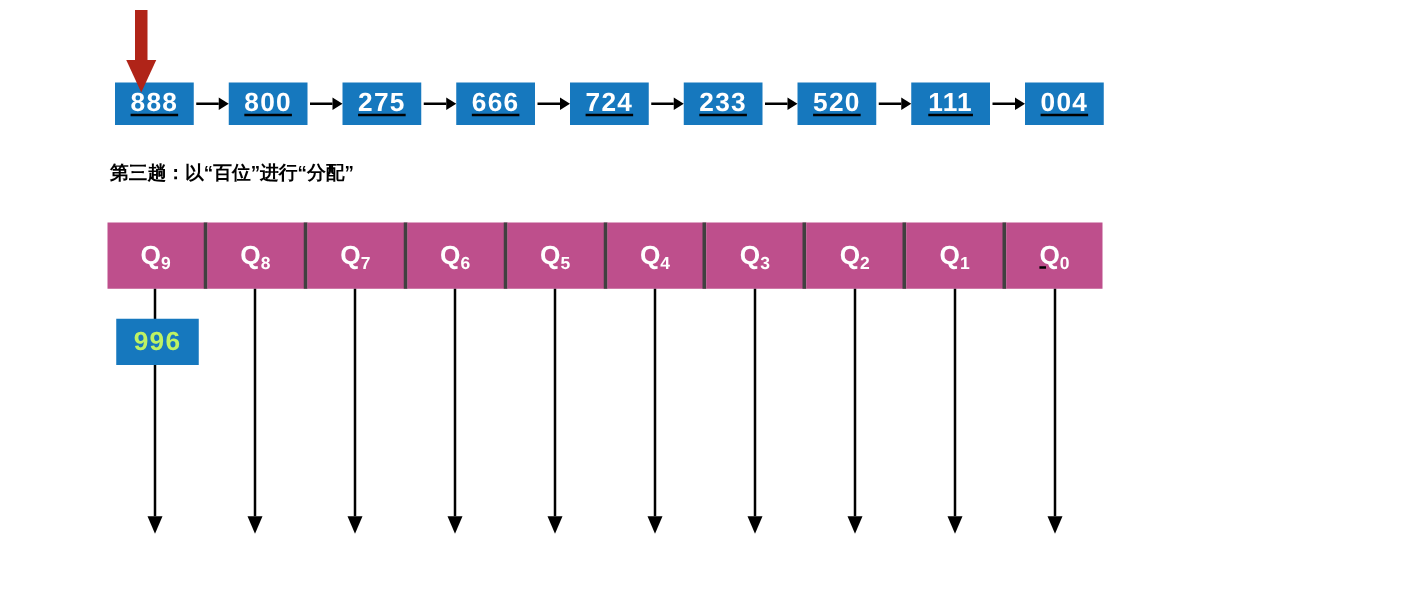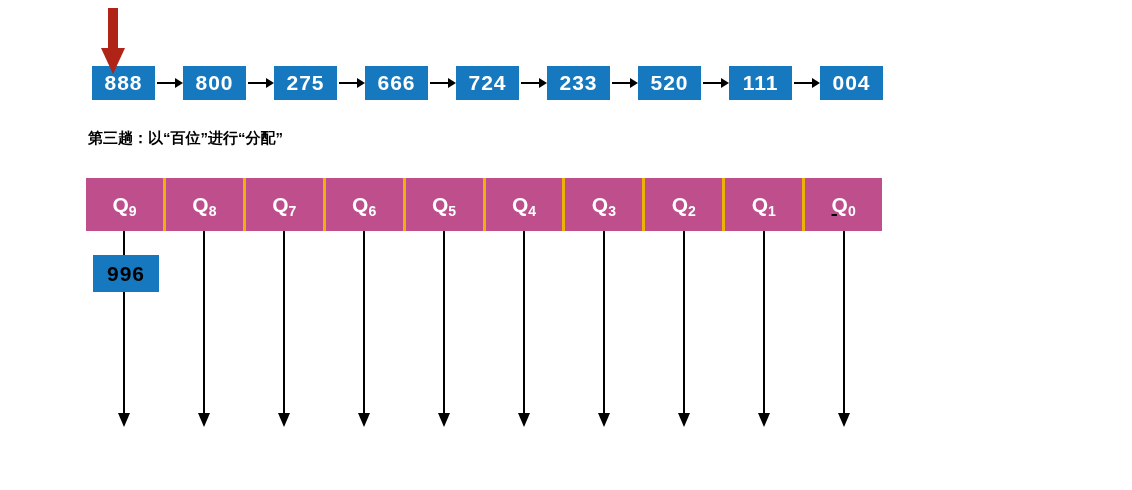--- a/index.html
+++ b/index.html
@@ -12,20 +12,21 @@
     overflow: hidden;
   }
 
   
   .linked-list {
     position: absolute;
     left: 92px;
     top: 66px;
     display: flex;
     align-items: center;
+    text-decoration: underline;
   }
   .ll-item { display: flex; align-items: center; }
   .num-box {
     width: 63px;
     height: 34px;
     background: #1678BE;
     color: #ffffff;
     font-weight: bold;
     font-size: 21px;
     letter-spacing: 1px;
@@ -97,21 +98,21 @@
     left: 86px;
     top: 178px;
     width: 796px;
     height: 53px;
     display: flex;
   }
   .bucket {
     position: relative;
     flex: 1;
     background: #BE4F8C;
-    border-right: 3px solid #eab308;
+    border-right: 3px solid #404040;
     box-sizing: border-box;
     display: flex;
     align-items: center;
     justify-content: center;
   }
   .bucket:last-child { border-right: none; text-decoration: underline; }
   .bucket-label {
     color: #ffffff;
     font-weight: bold;
     font-size: 21px;
@@ -144,21 +145,21 @@
   }
 
   
   .placed-box {
     position: absolute;
     left: 93px;
     top: 255px;
     width: 66px;
     height: 37px;
     background: #1678BE;
-    color: #000000;
+    color: #bef264;
     font-weight: bold;
     font-size: 21px;
     letter-spacing: 1px;
     display: flex;
     align-items: center;
     justify-content: center;
     z-index: 5;
   }
 </style>
 </head>

